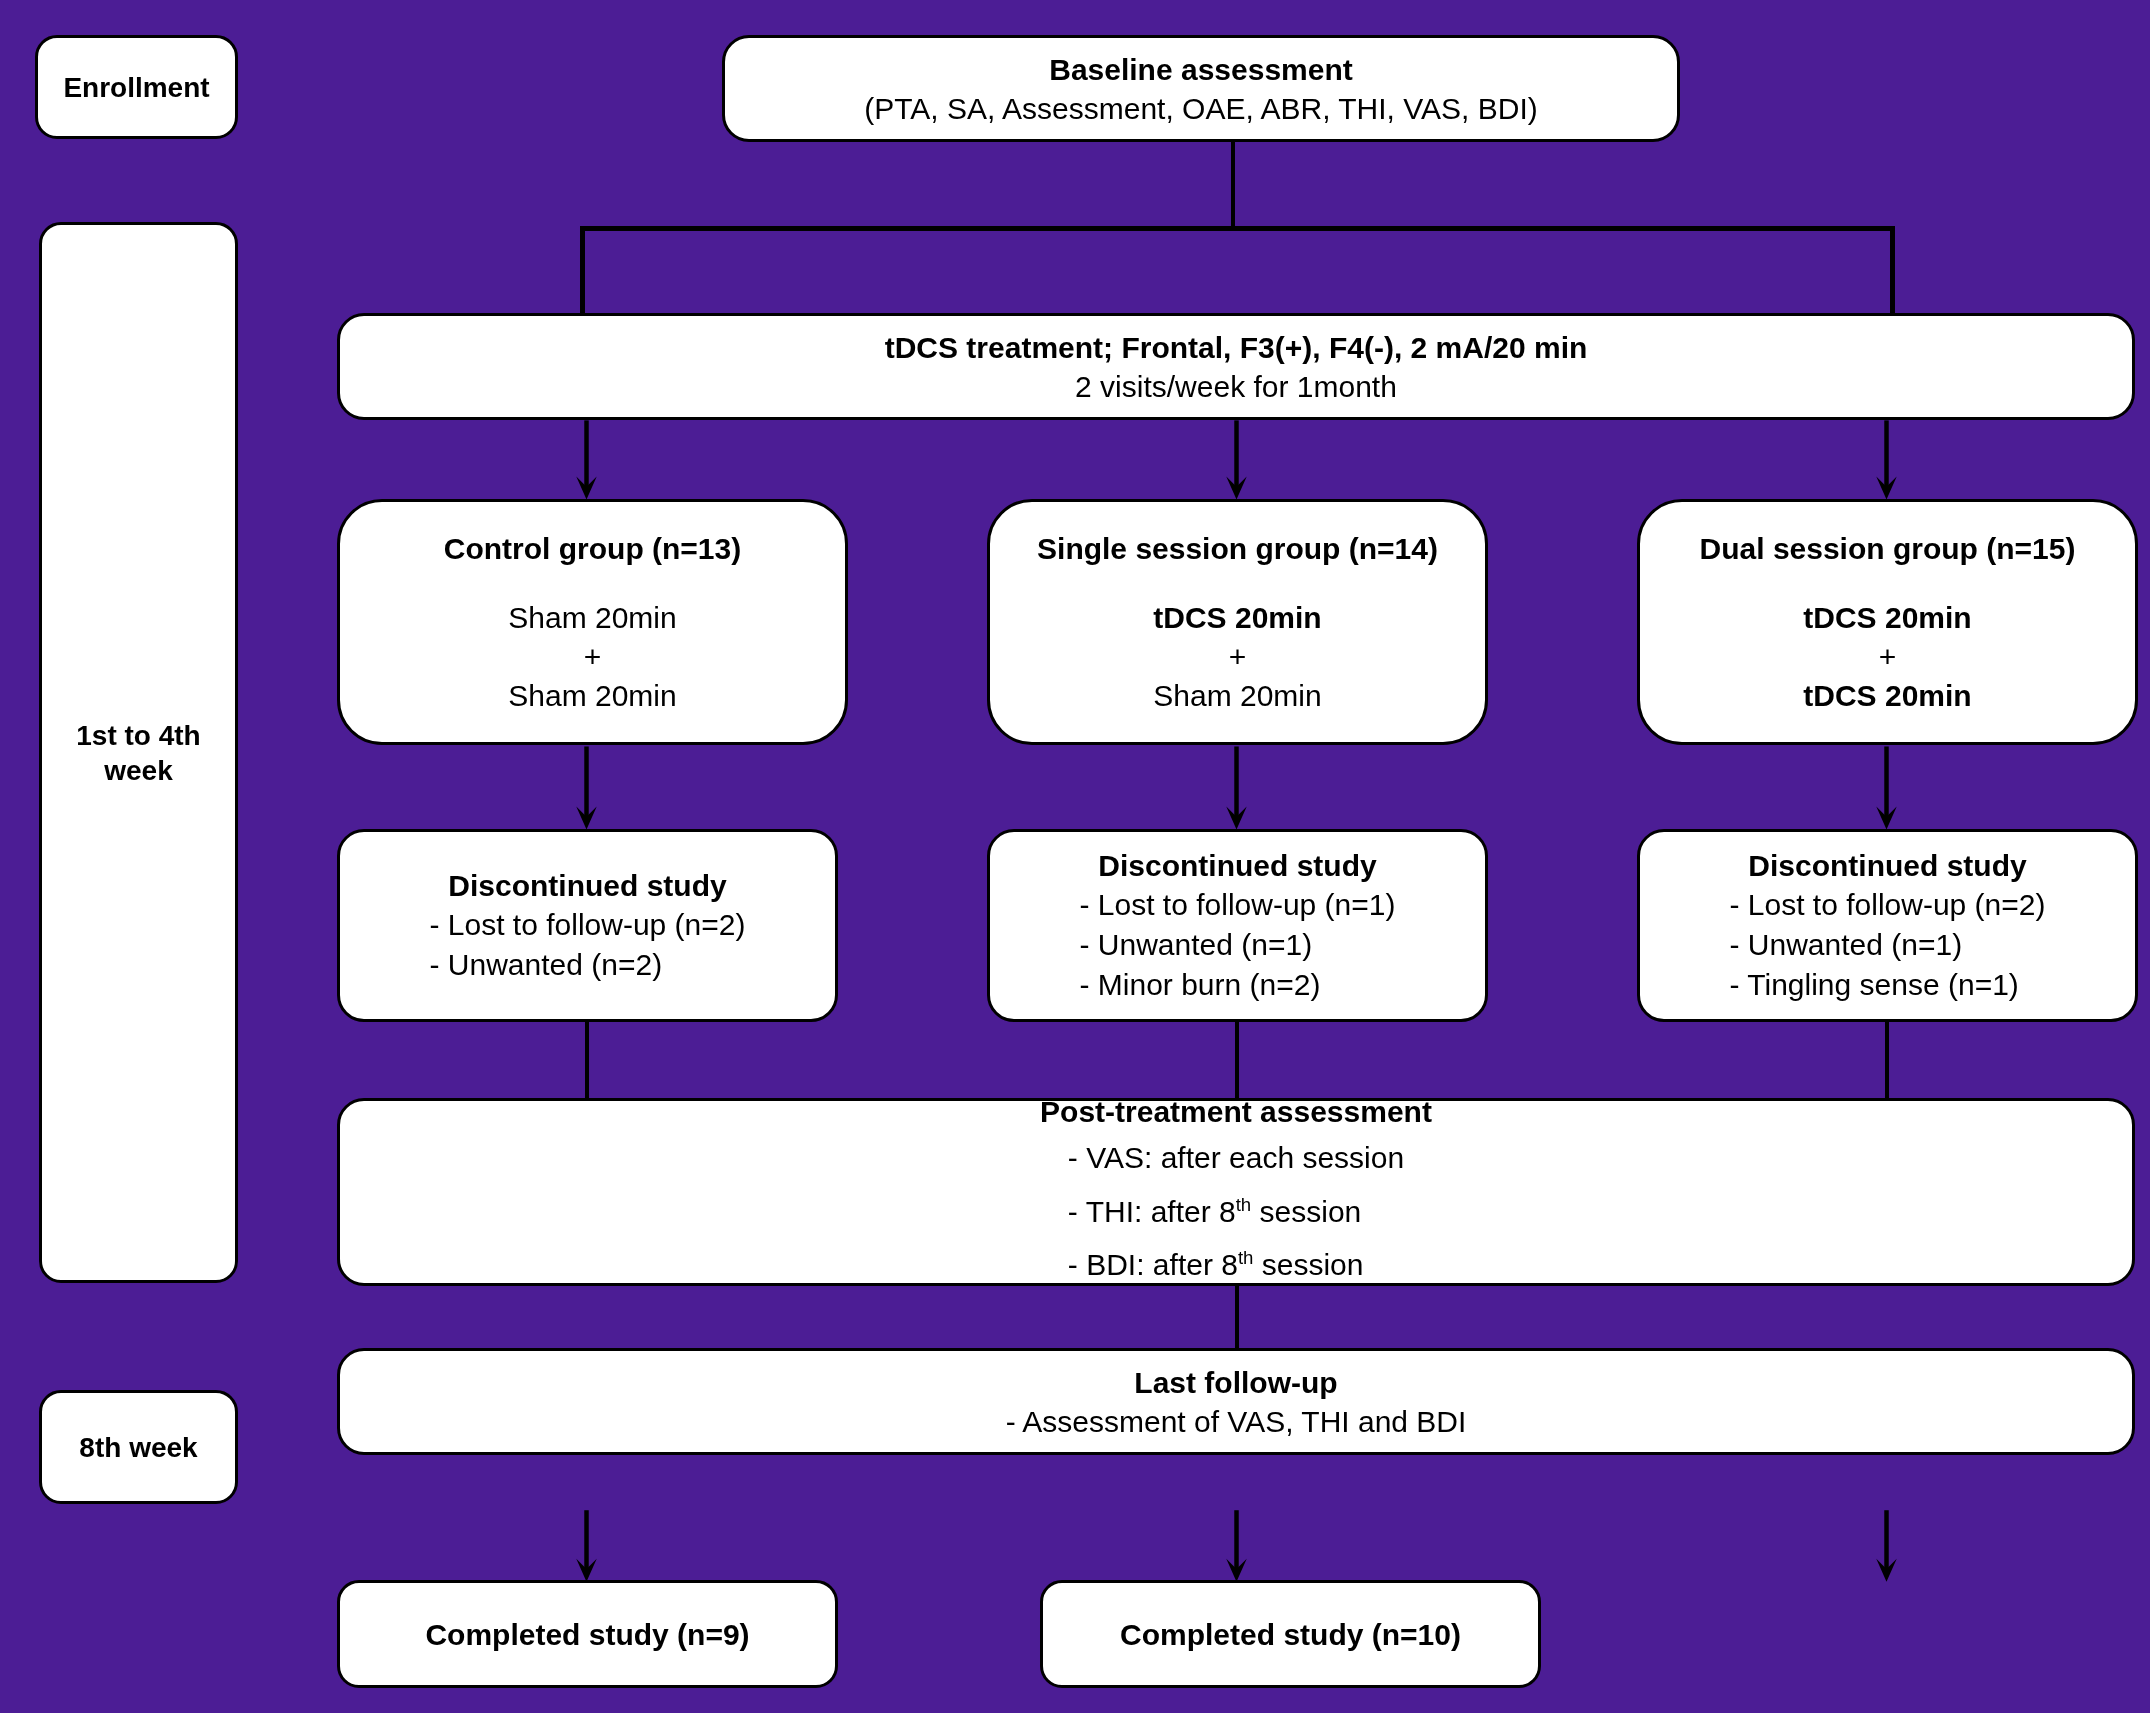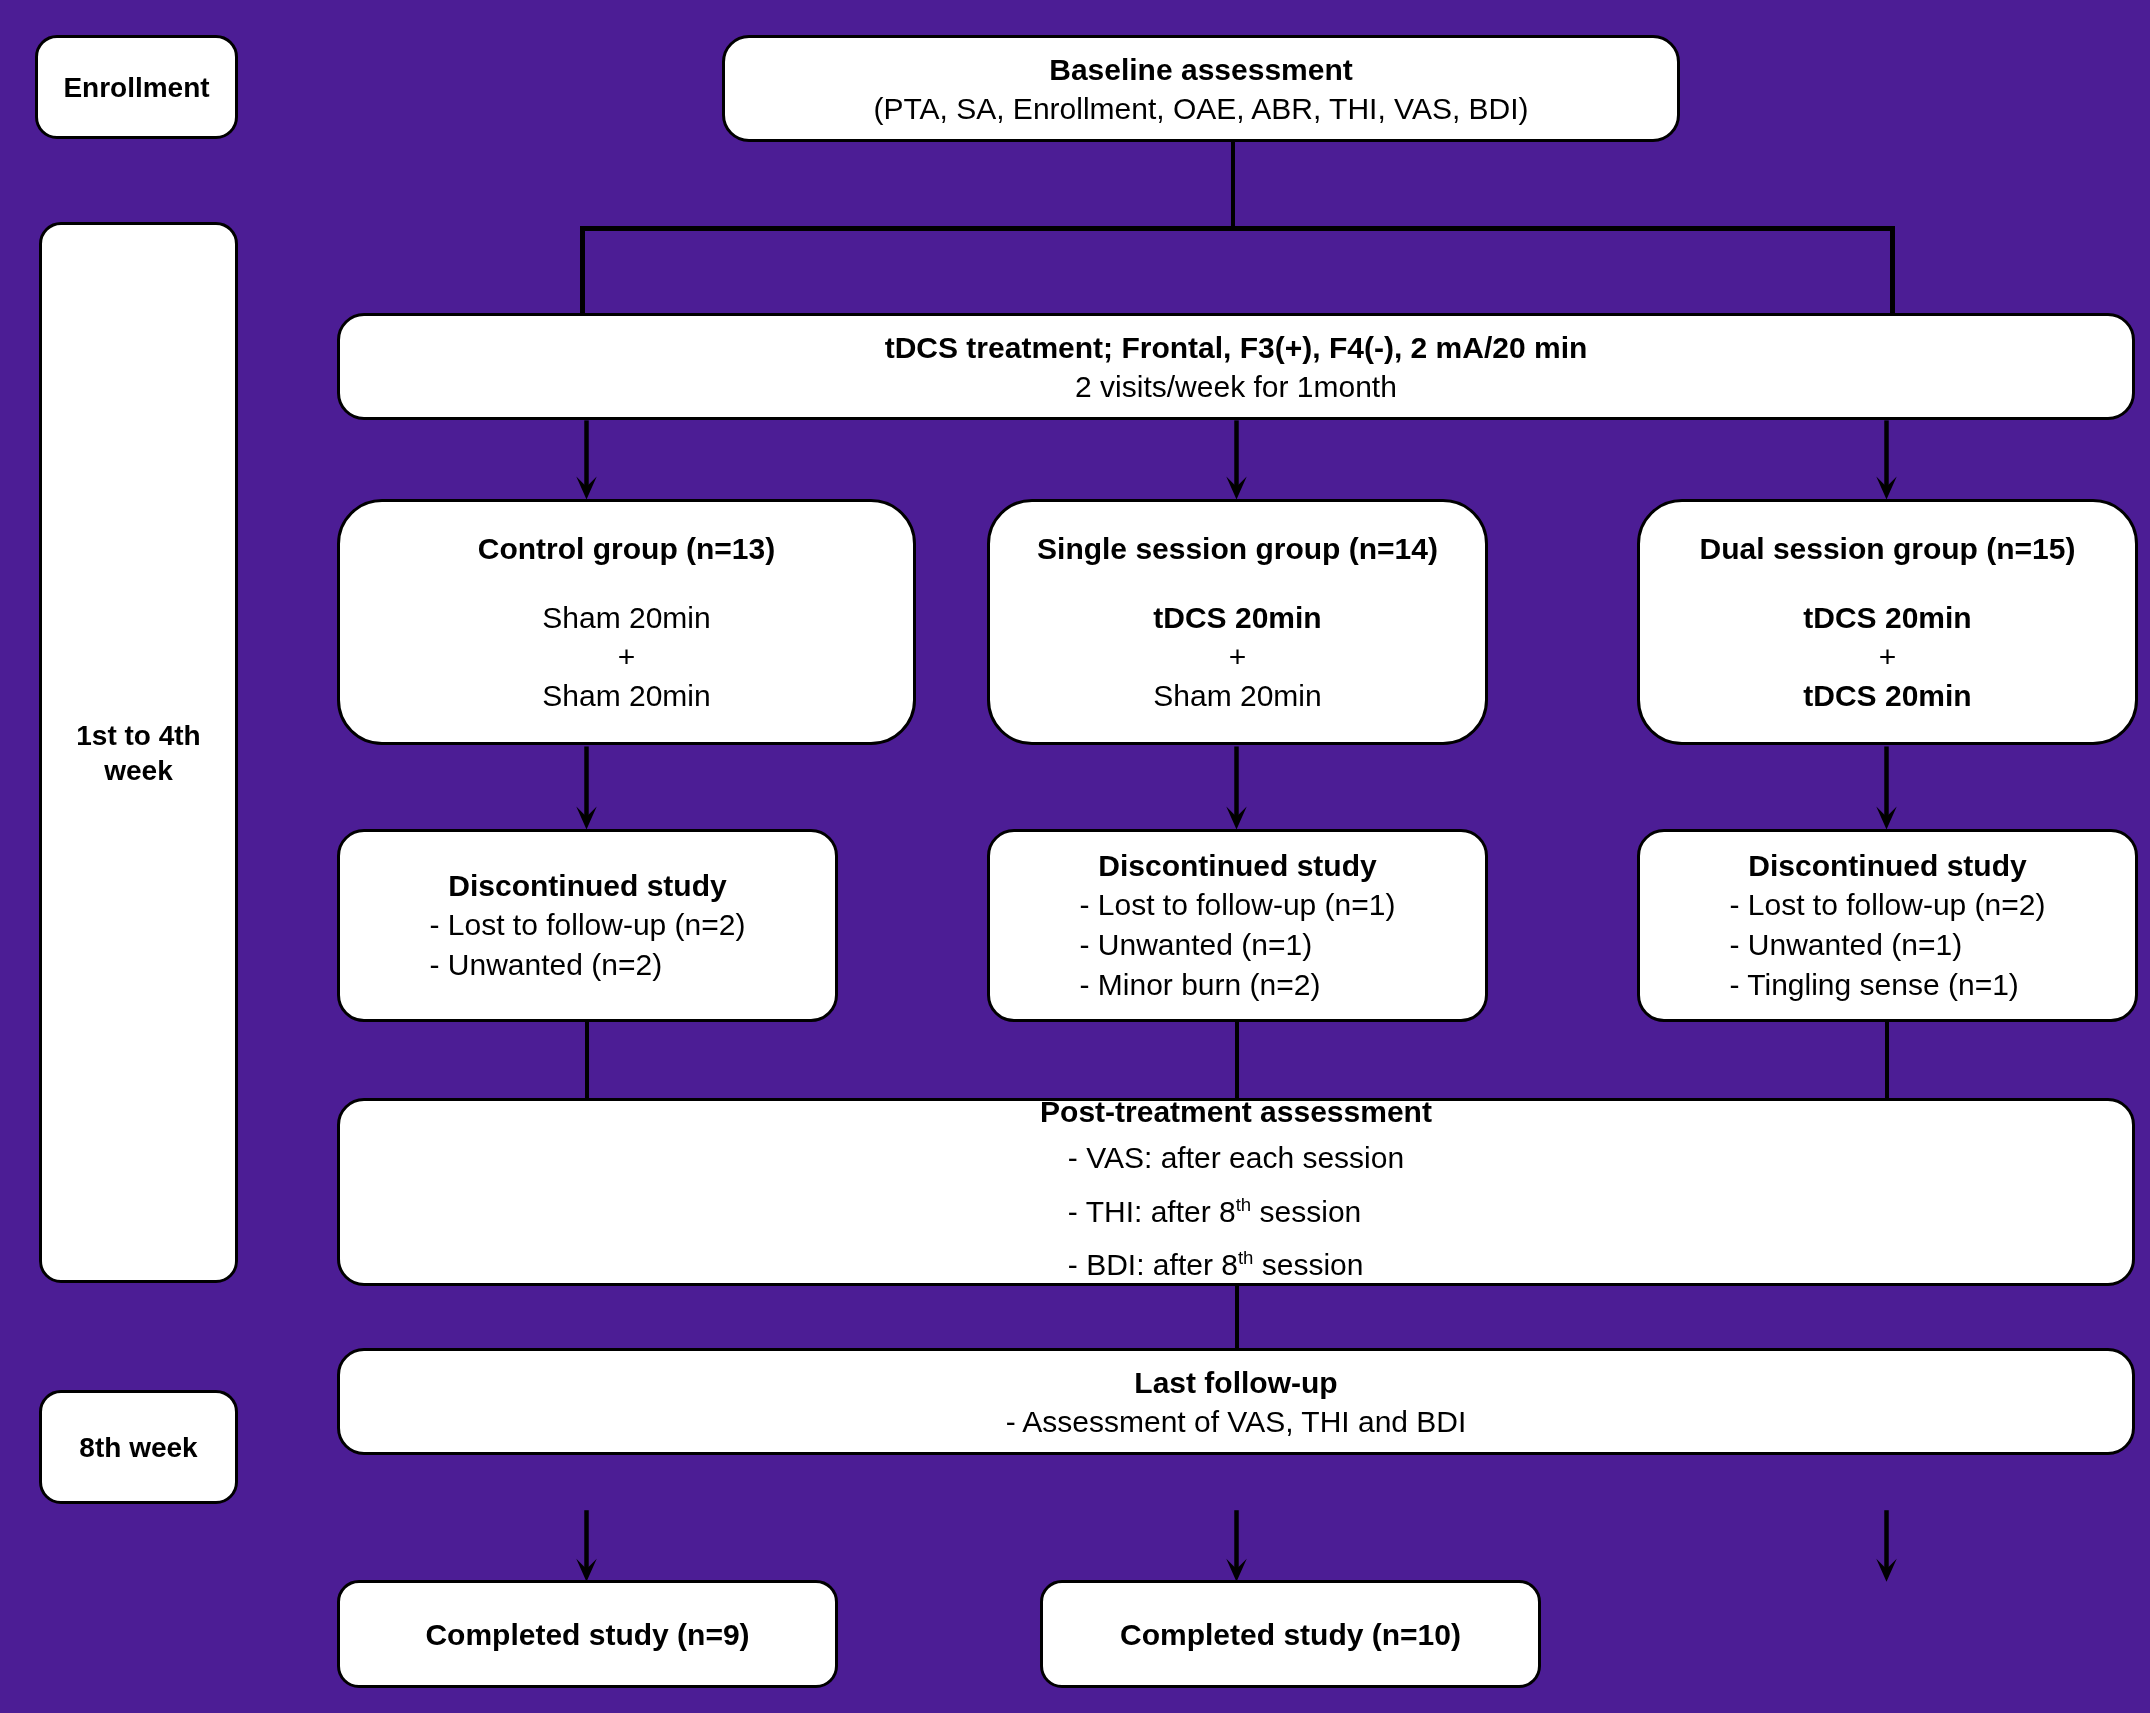--- a/index.html
+++ b/index.html
@@ -115,21 +115,21 @@
       <span>week</span>
     </span>
   </div>
 
   <div class="phase" style="left:39px; top:1390px; width:199px; height:114px;">
     <span>8th week</span>
   </div>
 
   <div class="node rad-lg" style="left:722px; top:35px; width:958px; height:107px;">
     <div class="ttl">Baseline assessment</div>
-    <div class="sub">(PTA, SA, Enrollment, OAE, ABR, THI, VAS, BDI)</div>
+    <div class="sub">(PTA, SA, Assessment, OAE, ABR, THI, VAS, BDI)</div>
   </div>
 
   <div class="vline" style="left:1231px; top:142px; width:3.9px; height:87px;"></div>
   <div class="hline" style="left:580px; top:226px; width:1315px; height:5.1px;"></div>
   <div class="vline" style="left:580px; top:226px; width:4.5px; height:89px;"></div>
   <div class="vline" style="left:1890px; top:226px; width:4.5px; height:89px;"></div>
 
   <div class="node rad-lg" style="left:337px; top:313px; width:1798px; height:107px;">
     <div class="ttl">tDCS treatment; Frontal, F3(+), F4(-), 2 mA/20 min</div>
     <div class="sub">2 visits/week for 1month</div>
@@ -147,21 +147,21 @@
       <path d="M 2 88 L 18 124 L 34 88 L 18 104 Z" fill="#000"></path>
     </svg>
   </div>
   <div class="arrow" style="left:1875px; top:420px; width:23px; height:80px;">
     <svg width="23" height="80" viewBox="0 0 36 124">
       <line x1="18" y1="0" x2="18" y2="110" stroke="#000" stroke-width="7"></line>
       <path d="M 2 88 L 18 124 L 34 88 L 18 104 Z" fill="#000"></path>
     </svg>
   </div>
 
-  <div class="node rad-xl" style="left:337px; top:499px; width:579px; height:246px;">
+  <div class="node rad-xl" style="left:337px; top:499px; width:511px; height:246px;">
     <div class="grpbody">
       <div class="ttl">Control group (n=13)</div>
       <div class="gap-22"></div>
       <div class="sub">Sham 20min</div>
       <div class="sub">+</div>
       <div class="sub">Sham 20min</div>
     </div>
   </div>
 
   <div class="node rad-xl" style="left:987px; top:499px; width:501px; height:246px;">

